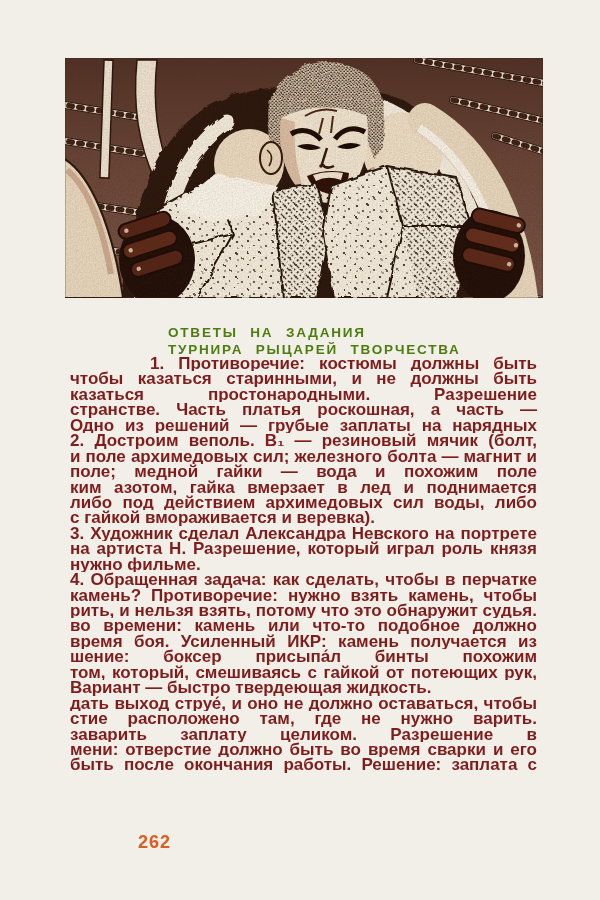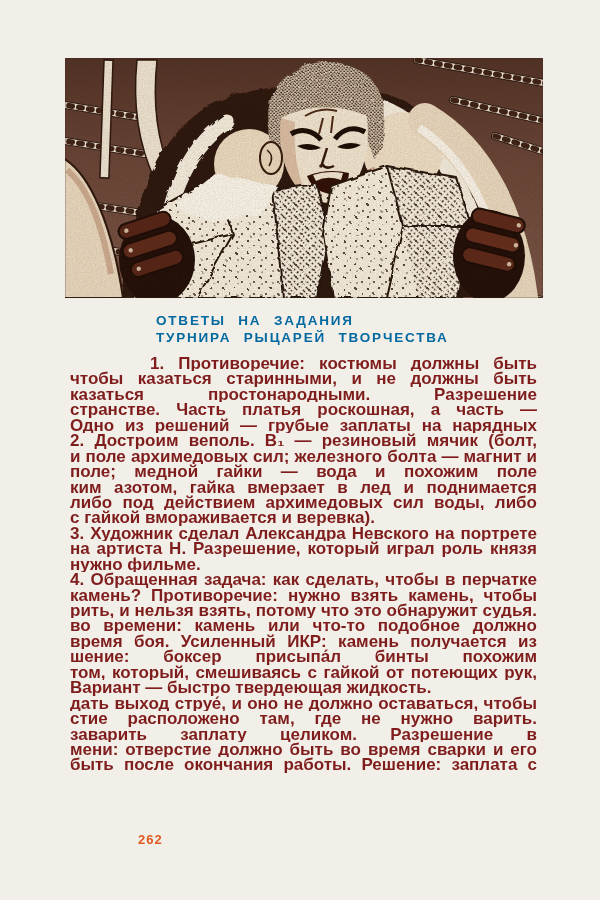--- a/index.html
+++ b/index.html
@@ -8,42 +8,42 @@
     background:#f2efe8;
     font-family:"Liberation Sans","DejaVu Sans",sans-serif;
     position:relative;overflow:hidden;
   }
   .page{position:absolute;inset:0;}
   .illus{
     position:absolute;left:65px;top:58px;width:478px;height:240px;
     display:block;
   }
   .title{
-    position:absolute;left:152px;top:308px;margin:4px;
-    font-size:13.5px;font-weight:bold;color:#0369a1;
+    position:absolute;left:152px;top:308px;margin:16px;
+    font-size:13.5px;font-weight:bold;color:#4d7c0f;
     letter-spacing:1.8px;word-spacing:7px;line-height:17px;
   }
   .title .tline{display:block;}
   .answers{
     position:absolute;left:70px;top:356px;width:467px;
     font-size:17px;font-weight:bold;color:#7f1d1d;
     line-height:15.45px;
   }
   .para{margin:0;}
   .line{
     text-align:justify;
     text-align-last:justify;
     text-justify:inter-word;
     height:15.45px;overflow:hidden;white-space:normal;
   }
   .line.lastline{text-align-last:left;}
   .line.indent{padding-left:80px;}
   .pagenum{
     position:absolute;left:138px;top:832px;
-    font-size:13px;font-weight:bold;color:#dd5c21;letter-spacing:1px;
+    font-size:18px;font-weight:bold;color:#dd5c21;letter-spacing:1px;
   }
 </style>
 </head>
 <body>
 
 <div class="page">
 
   <svg class="illus" viewBox="0 0 478 240" xmlns="http://www.w3.org/2000/svg" preserveAspectRatio="none">
     <defs>
       <linearGradient id="bgg" x1="0" y1="0" x2="0" y2="1">

